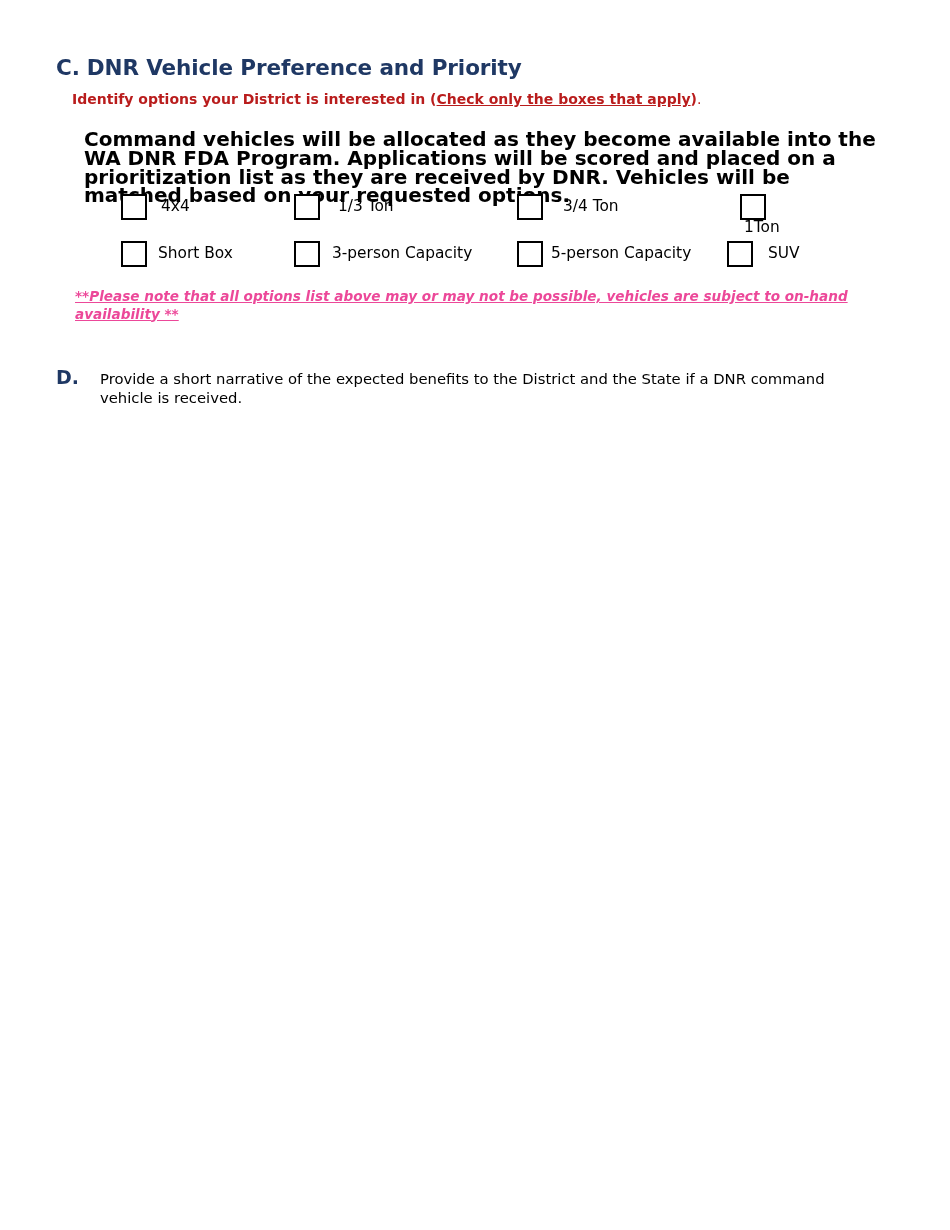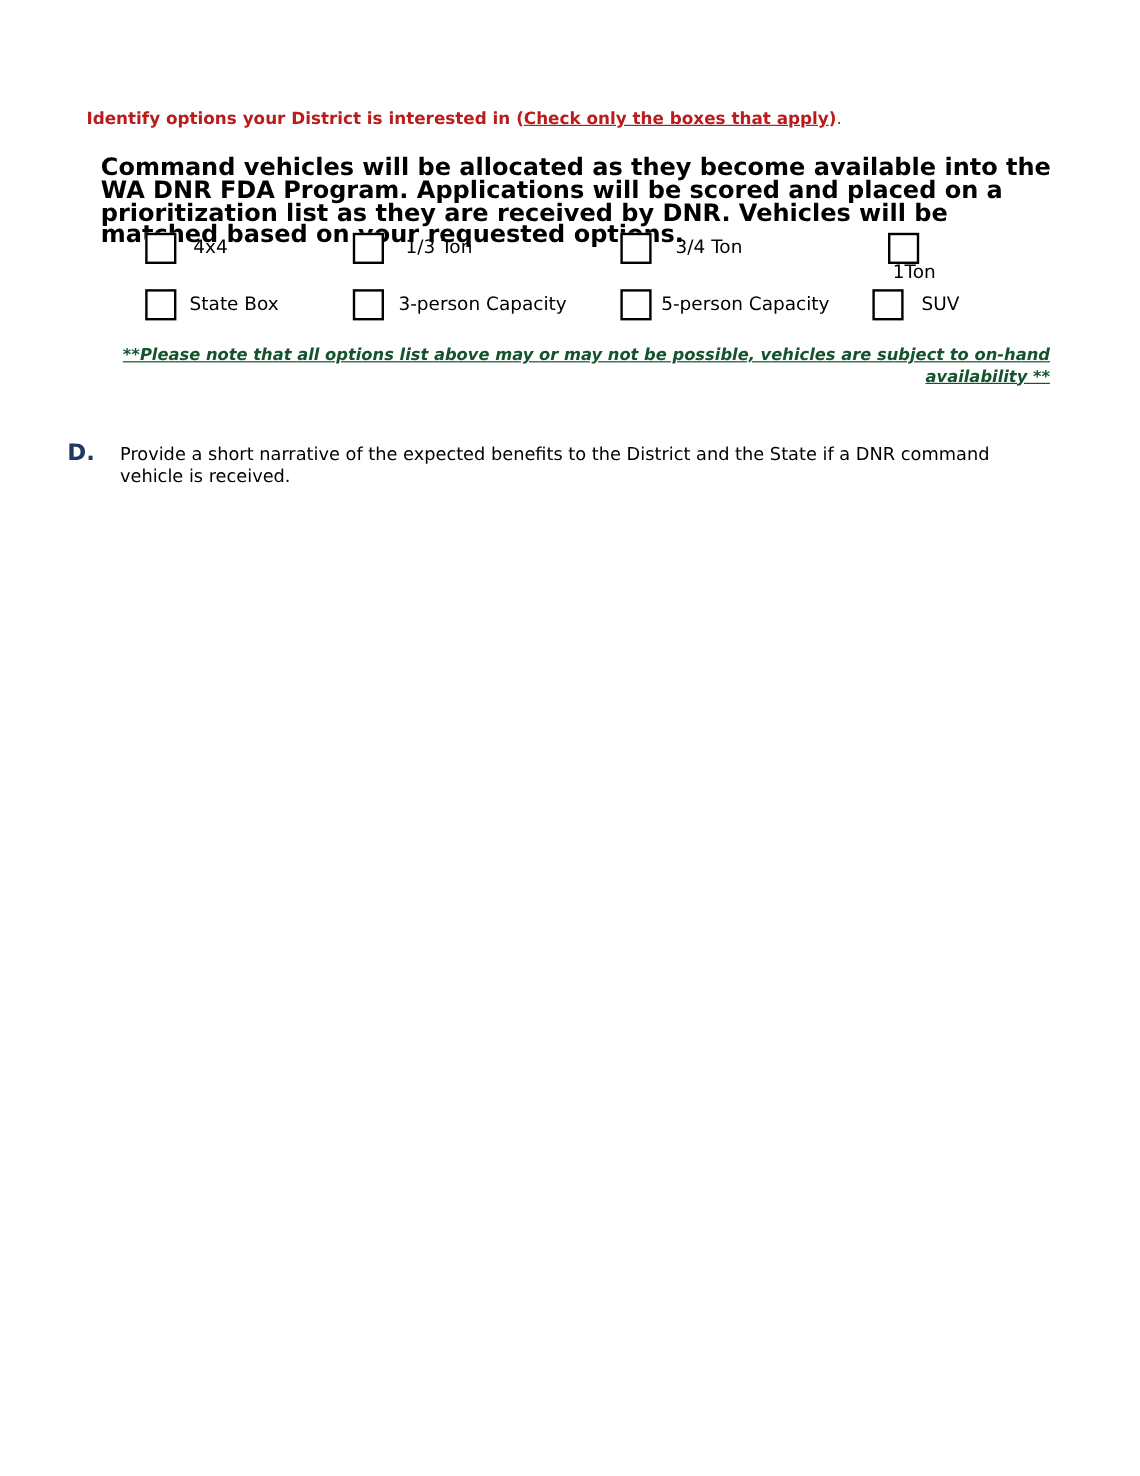--- a/index.html
+++ b/index.html
@@ -104,27 +104,27 @@
     color: #000000;
     line-height: 1;
   }
 
   
   .availability-note {
     position: absolute;
     left: 75px;
     top: 288px;
     width: 800px;
-    text-align: right;
+    text-align: left;
     font-family: "DejaVu Sans", sans-serif;
     font-size: 13.6px;
     font-weight: bold;
     font-style: italic;
     line-height: 17.5px;
-    color: #14532d;
+    color: #ec4899;
   }
   .availability-note span {
     text-decoration: underline;
   }
 
   
   .section-d {
     position: absolute;
     left: 56px;
     top: 366px;
@@ -164,20 +164,23 @@
   }
   .page-footer b {
     font-weight: bold;
   }
 </style>
 </head>
 <body>
 
 <div class="page">
 
+  <div class="section-c-heading">
+    <span class="letter">C.</span><span>DNR Vehicle Preference and Priority</span>
+  </div>
 
   <div class="identify-line"><span>Identify options your District is interested in (</span><span class="u">Check only the boxes that apply</span><span>)</span><span class="period">.</span></div>
 
   <div class="intro-paragraph">Command vehicles will be allocated as they become available into the WA DNR FDA Program. Applications will be scored and placed on a prioritization list as they are received by DNR. Vehicles will be matched based on your requested options.</div>
 
   <div class="checkbox-grid">
     <div class="checkbox-row">
       <label class="checkbox-cell" style="left:121px;">
         <span class="checkbox-box"></span>
         <span class="checkbox-label" style="margin-left:14px;">4x4</span>
@@ -191,21 +194,21 @@
         <span class="checkbox-label" style="margin-left:20px;">3/4 Ton</span>
       </label>
       <label class="checkbox-cell" style="left:727px;flex-direction:column;">
         <span class="checkbox-box"></span>
         <span class="checkbox-label" style="margin-left:17px;">1Ton</span>
       </label>
     </div>
     <div class="checkbox-row">
       <label class="checkbox-cell" style="left:121px;">
         <span class="checkbox-box"></span>
-        <span class="checkbox-label" style="margin-left:11px;">State Box</span>
+        <span class="checkbox-label" style="margin-left:11px;">Short Box</span>
       </label>
       <label class="checkbox-cell" style="left:294px;">
         <span class="checkbox-box"></span>
         <span class="checkbox-label" style="margin-left:12px;">3-person Capacity</span>
       </label>
       <label class="checkbox-cell" style="left:517px;">
         <span class="checkbox-box"></span>
         <span class="checkbox-label" style="margin-left:8px;">5-person Capacity</span>
       </label>
       <label class="checkbox-cell" style="left:727px;">

